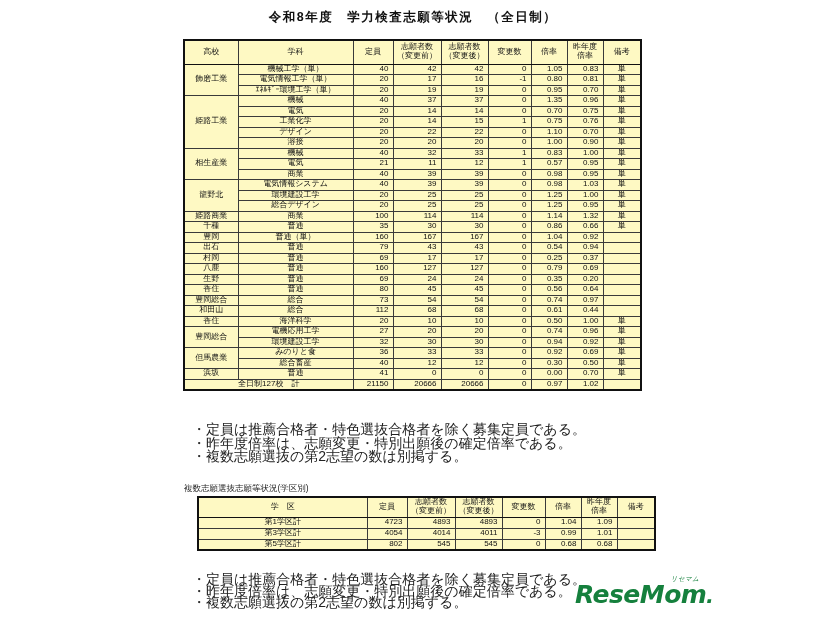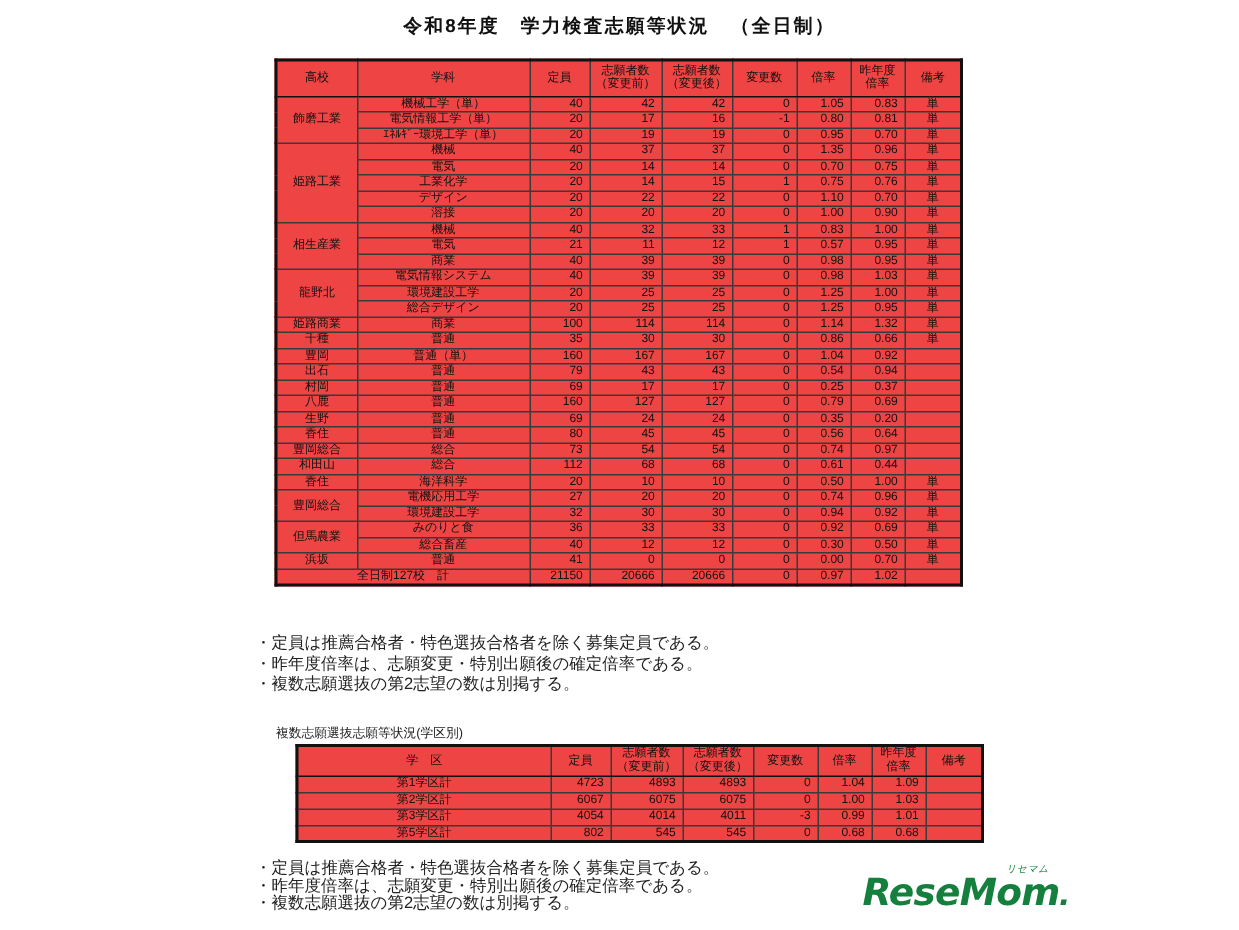--- a/index.html
+++ b/index.html
@@ -5,39 +5,39 @@
   html,body{margin:0;padding:0;overflow:hidden;}
   body{
     width:826px;height:620px;background:#ffffff;position:relative;
     font-family:"Liberation Sans","DejaVu Sans",sans-serif;color:#1a1a1a;
     -webkit-font-smoothing:antialiased;
   }
   .doc-title{
     position:absolute;top:9px;left:0;width:100%;text-align:center;
     font-size:12.5px;font-weight:bold;letter-spacing:1.5px;color:#111;
   }
-  table{border-collapse:collapse;table-layout:fixed;position:absolute;background:#ef4444;
+  table{border-collapse:collapse;table-layout:fixed;position:absolute;background:#fef9c3;
         border:2px solid #111;}
   #t1{left:183px;top:39px;width:457px;}
   #t2{left:197px;top:496px;width:457px;}
   th,td{
     box-sizing:border-box;border:1px solid #3a3a3a;
     border-left-width:1.4px;border-right-width:1.4px;
     padding:0 3px;font-size:8px;line-height:1.12;color:#111;
     overflow:hidden;white-space:nowrap;
   }
   th{font-weight:normal;text-align:center;vertical-align:middle;height:24px;
      border-bottom:1.6px solid #111;}
   #t2 th{height:20px;}
   #t1 td{height:10.5px;}
   #t2 td{height:11px;}
   td.c{text-align:center;}
   td.r{text-align:right;padding-right:4px;}
   tr.thick-top td{border-top:1.8px solid #111;}
-  .notes{position:absolute;left:170px;font-size:11px;color:#222;}
+  .notes{position:absolute;left:192px;font-size:14px;color:#222;}
   #notes1{top:423px;line-height:13.5px;}
   #notes2{top:574px;line-height:11.5px;}
   .t2-title{position:absolute;left:184px;top:483px;font-size:8.5px;color:#222;}
   .logo{position:absolute;left:575px;top:580px;color:#8d8d8d;}
   .logo-text{font-size:25px;font-weight:bold;letter-spacing:-0.5px;
              font-family:"DejaVu Sans","Liberation Sans",sans-serif;}
   .logo-dot{font-size:25px;font-weight:bold;}
   .logo-ruby{position:absolute;top:-5px;right:14px;font-size:6.5px;letter-spacing:0.5px;}
 </style>
 </head>
@@ -478,30 +478,20 @@
         <td class="c">第1学区計</td>
         <td class="r">4723</td>
         <td class="r">4893</td>
         <td class="r">4893</td>
         <td class="r">0</td>
         <td class="r">1.04</td>
         <td class="r">1.09</td>
         <td class="c"></td>
       </tr>
       <tr>
-        <td class="c">第2学区計</td>
-        <td class="r">6067</td>
-        <td class="r">6075</td>
-        <td class="r">6075</td>
-        <td class="r">0</td>
-        <td class="r">1.00</td>
-        <td class="r">1.03</td>
-        <td class="c"></td>
-      </tr>
-      <tr>
         <td class="c">第3学区計</td>
         <td class="r">4054</td>
         <td class="r">4014</td>
         <td class="r">4011</td>
         <td class="r">-3</td>
         <td class="r">0.99</td>
         <td class="r">1.01</td>
         <td class="c"></td>
       </tr>
       <tr>

